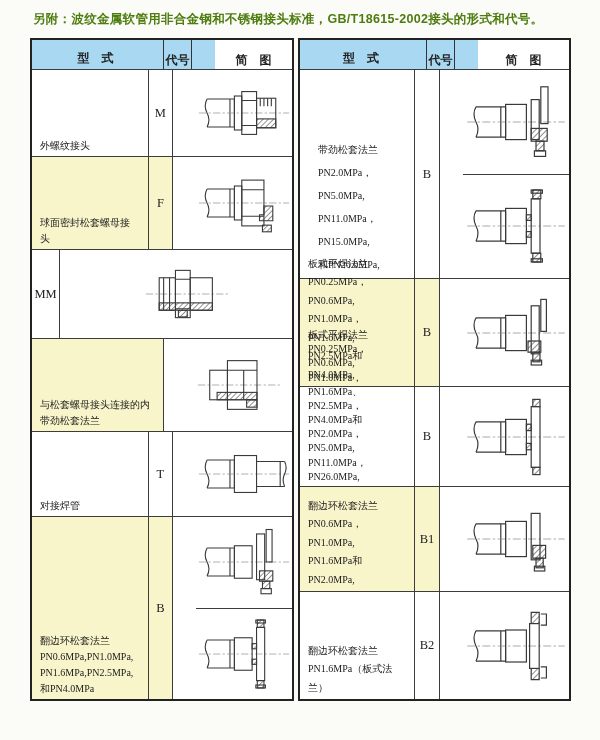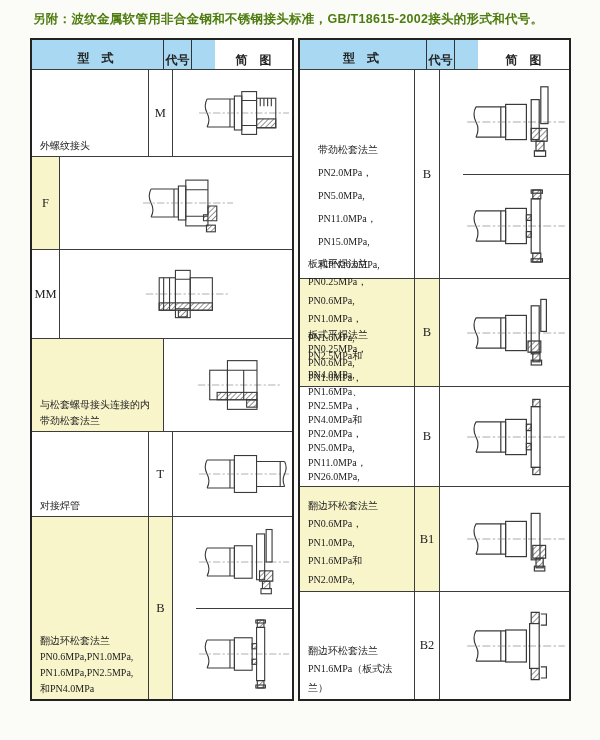--- a/index.html
+++ b/index.html
@@ -94,20 +94,23 @@
             <path d="M62,33 H82 M62,67 H82"></path>
             <rect x="82" y="30" width="26" height="40"></rect>
             <path d="M87,30 V41 M92,30 V41 M97,30 V41 M102,30 V41"></path>
             <rect x="82" y="58" width="26" height="12" fill="url(#hx)"></rect>
           </g>
         </svg>
       </div>
     </div>
 
     <div class="row rh93">
+      <div class="cell type hl">
+          <span class="lbl">球面密封松套螺母接头</span>
+        </div>
       <div class="cell code hl">F</div>
       <div class="cell diag">
         <svg class="dg" viewBox="0 0 130 100">
           <use href="#tube"></use>
           <g stroke="#3a3a3a" stroke-width="1.5" fill="none">
             <rect x="52" y="27" width="10" height="46"></rect>
             <rect x="62" y="19" width="30" height="62"></rect>
             <path d="M62,32 H92 M62,68 H92"></path>
             <path d="M92,54 h12 v20 h-18 v-8 h6 z" fill="url(#hx)"></path>
             <rect x="90" y="80" width="12" height="9" fill="url(#hx)"></rect>

